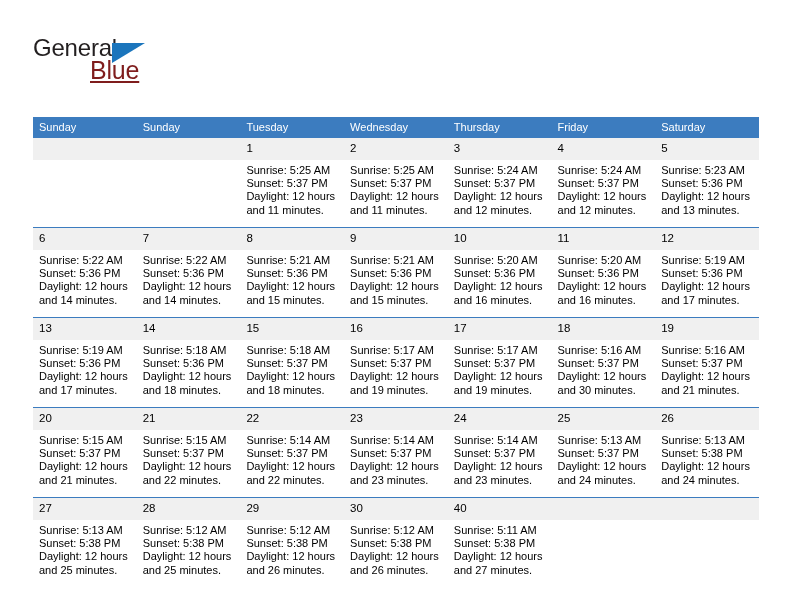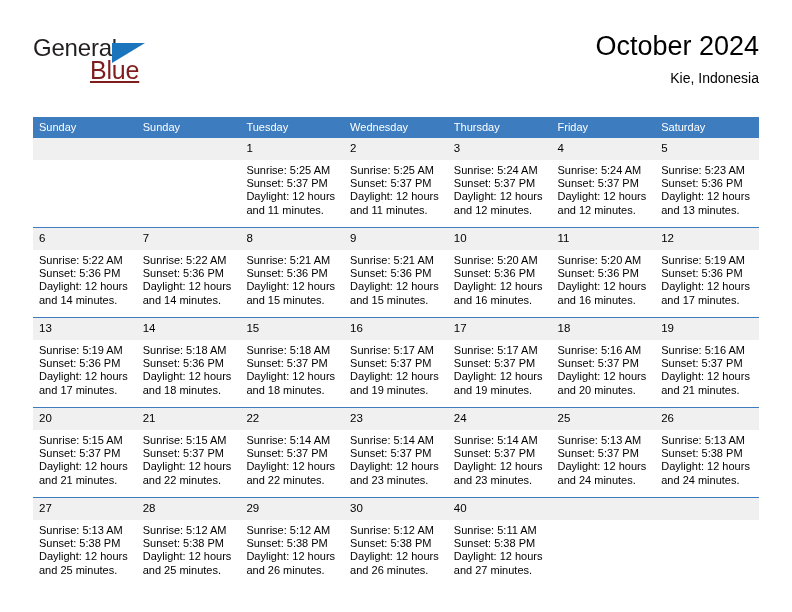--- a/index.html
+++ b/index.html
@@ -138,24 +138,20 @@
 </head>
 <body>
 
 <div class="page">
 
   <div class="header">
     <div class="logo">
       <span class="logo-general">General</span>
       <span class="logo-triangle"></span>
       <span class="logo-blue">Blue</span>
-    </div>
-    <div class="title-block">
-      <div class="cal-title">October 2024</div>
-      <div class="cal-subtitle">Kie, Indonesia</div>
     </div>
   </div>
 
   <table class="calendar">
     <colgroup>
       <col>
         <col>
         <col>
         <col>
         <col>
@@ -337,21 +333,21 @@
               <div>Daylight: 12 hours</div>
               <div>and 19 minutes.</div>
             </div>
           </td>
           <td class="day-cell">
             <div class="daynum">18</div>
             <div class="info">
               <div>Sunrise: 5:16 AM</div>
               <div>Sunset: 5:37 PM</div>
               <div>Daylight: 12 hours</div>
-              <div>and 20 minutes.</div>
+              <div>and 30 minutes.</div>
             </div>
           </td>
           <td class="day-cell">
             <div class="daynum">19</div>
             <div class="info">
               <div>Sunrise: 5:16 AM</div>
               <div>Sunset: 5:37 PM</div>
               <div>Daylight: 12 hours</div>
               <div>and 21 minutes.</div>
             </div>

